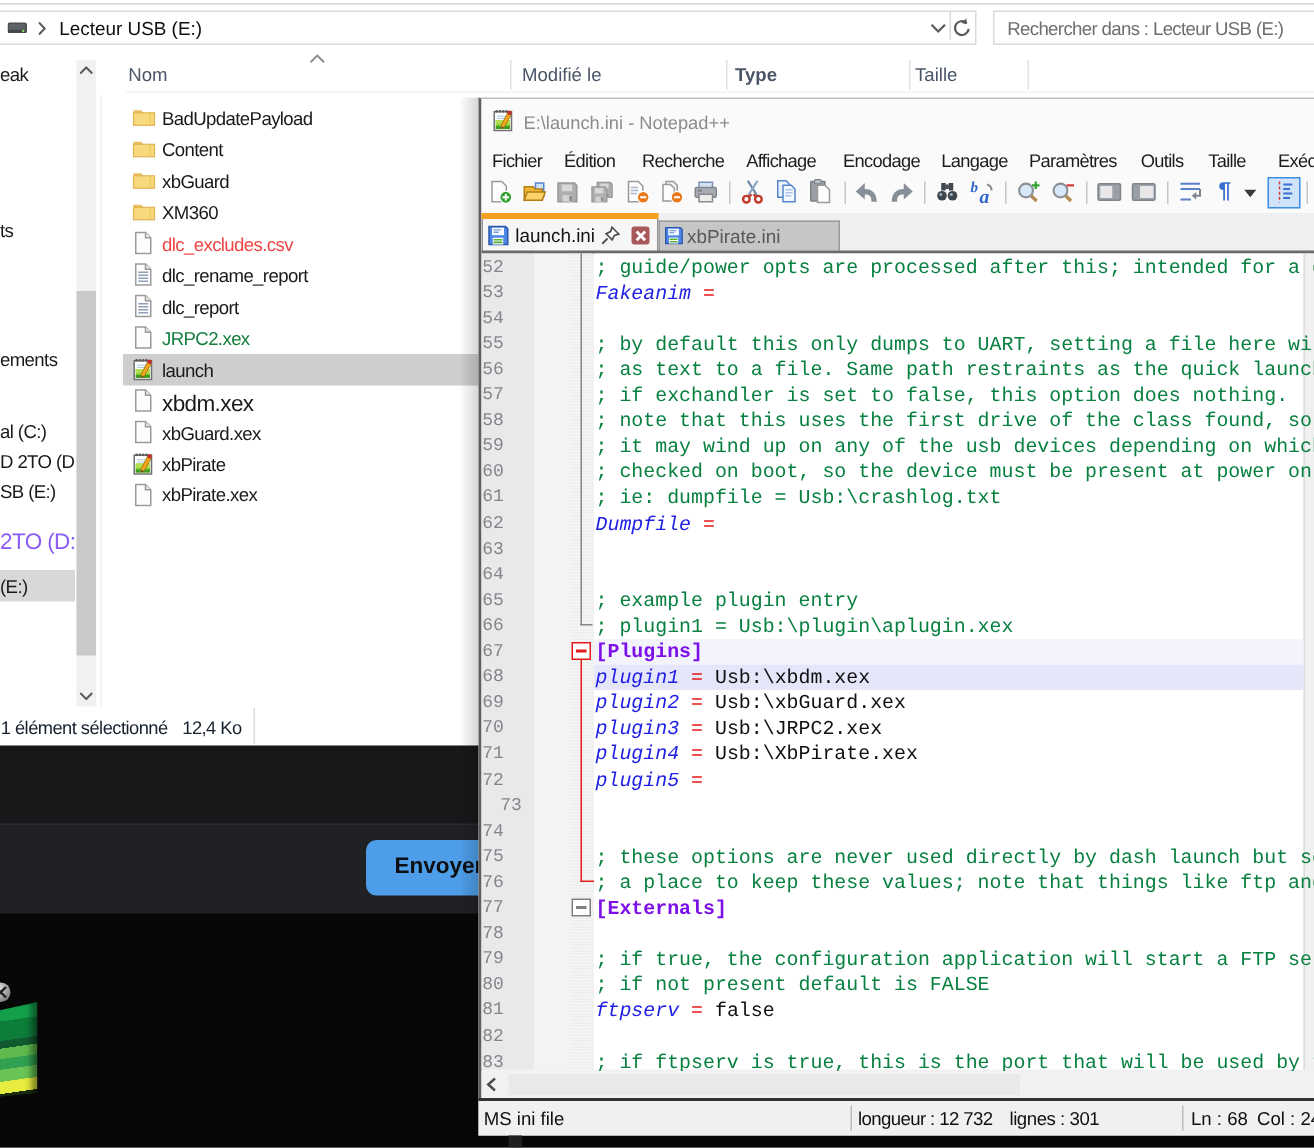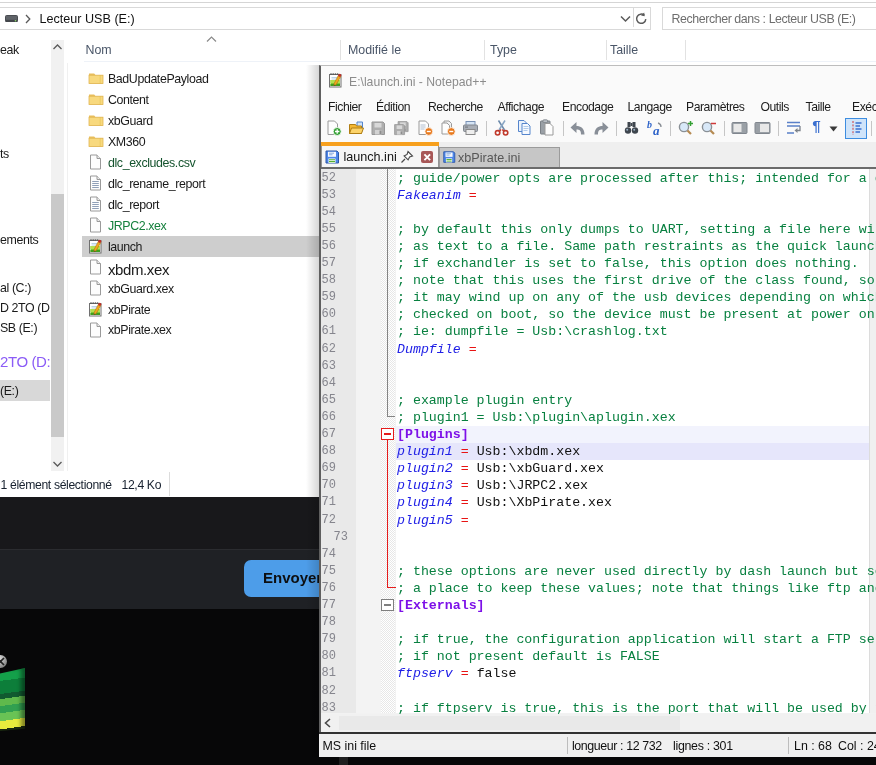--- a/index.html
+++ b/index.html
@@ -52,21 +52,21 @@
   <svg style="left:635px;top:12px;" width="13" height="13" viewBox="0 0 13 13">
     <path d="M10.8 7.2 A4.6 4.6 0 1 1 9.4 3.4" stroke="#5a5a5a" stroke-width="1.5" fill="none"></path>
     <path d="M9.2 0.4 L9.6 4.2 L6 3.4 Z" fill="#5a5a5a"></path>
   </svg>
 
   <div class="abs" style="left:662px;top:7px;width:240px;height:21px;background:#fff;border:1px solid #d9d9d9;"></div>
   <div class="t" style="left:671.5px;top:11.5px;font-size:12.4px;letter-spacing:-0.42px;color:#6e6e6e;">Rechercher dans : Lecteur USB (E:)</div>
 
   <div class="t" style="left:85.5px;top:43px;font-size:12.4px;color:#4a5668;">Nom</div>
   <div class="t" style="left:348px;top:43px;font-size:12.4px;color:#4a5668;">Modifié le</div>
-  <div class="t" style="left:490px;top:43px;font-size:12.4px;color:#4a5668;">Type</div>
+  <div class="t" style="left:490px;top:43px;font-size:12.4px;color:#4a5668;font-weight:bold;">Type</div>
   <div class="t" style="left:610px;top:43px;font-size:12.4px;color:#4a5668;">Taille</div>
   <svg style="left:205.5px;top:36px;" width="11" height="7" viewBox="0 0 11 7">
     <path d="M1 5.5 L5.5 1 L10 5.5" stroke="#8a8a8a" stroke-width="1.2" fill="none"></path>
   </svg>
   <div class="abs" style="left:340px;top:40px;width:1px;height:20px;background:#e2e2e2;"></div>
   <div class="abs" style="left:484px;top:40px;width:1px;height:20px;background:#e2e2e2;"></div>
   <div class="abs" style="left:606px;top:40px;width:1px;height:20px;background:#e2e2e2;"></div>
   <div class="abs" style="left:685px;top:40px;width:1px;height:20px;background:#e2e2e2;"></div>
   <div class="abs" style="left:84px;top:61px;width:792px;height:1px;background:#eef2f8;"></div>
 
@@ -144,21 +144,21 @@
       <use href="#folder"></use>
     </svg>
   <div class="t" style="left:108px;top:113.5px;font-size:12.4px;letter-spacing:-0.4px;color:#1a1a1a;">xbGuard</div>
   <svg style="left:88px;top:133px;" width="16" height="16">
       <use href="#folder"></use>
     </svg>
   <div class="t" style="left:108px;top:134.5px;font-size:12.4px;letter-spacing:-0.4px;color:#1a1a1a;">XM360</div>
   <svg style="left:89px;top:154px;" width="13" height="16">
       <use href="#page"></use>
     </svg>
-  <div class="t" style="left:108px;top:155.5px;font-size:12.4px;letter-spacing:-0.4px;color:#14532d;">dlc_excludes.csv</div>
+  <div class="t" style="left:108px;top:155.5px;font-size:12.4px;letter-spacing:-0.4px;color:#ef4444;">dlc_excludes.csv</div>
   <svg style="left:89px;top:175px;" width="13" height="16">
       <use href="#pagelines"></use>
     </svg>
   <div class="t" style="left:108px;top:176.5px;font-size:12.4px;letter-spacing:-0.4px;color:#1a1a1a;">dlc_rename_report</div>
   <svg style="left:89px;top:196px;" width="13" height="16">
       <use href="#pagelines"></use>
     </svg>
   <div class="t" style="left:108px;top:197.5px;font-size:12.4px;letter-spacing:-0.4px;color:#1a1a1a;">dlc_report</div>
   <svg style="left:89px;top:217px;" width="13" height="16">
       <use href="#page"></use>

